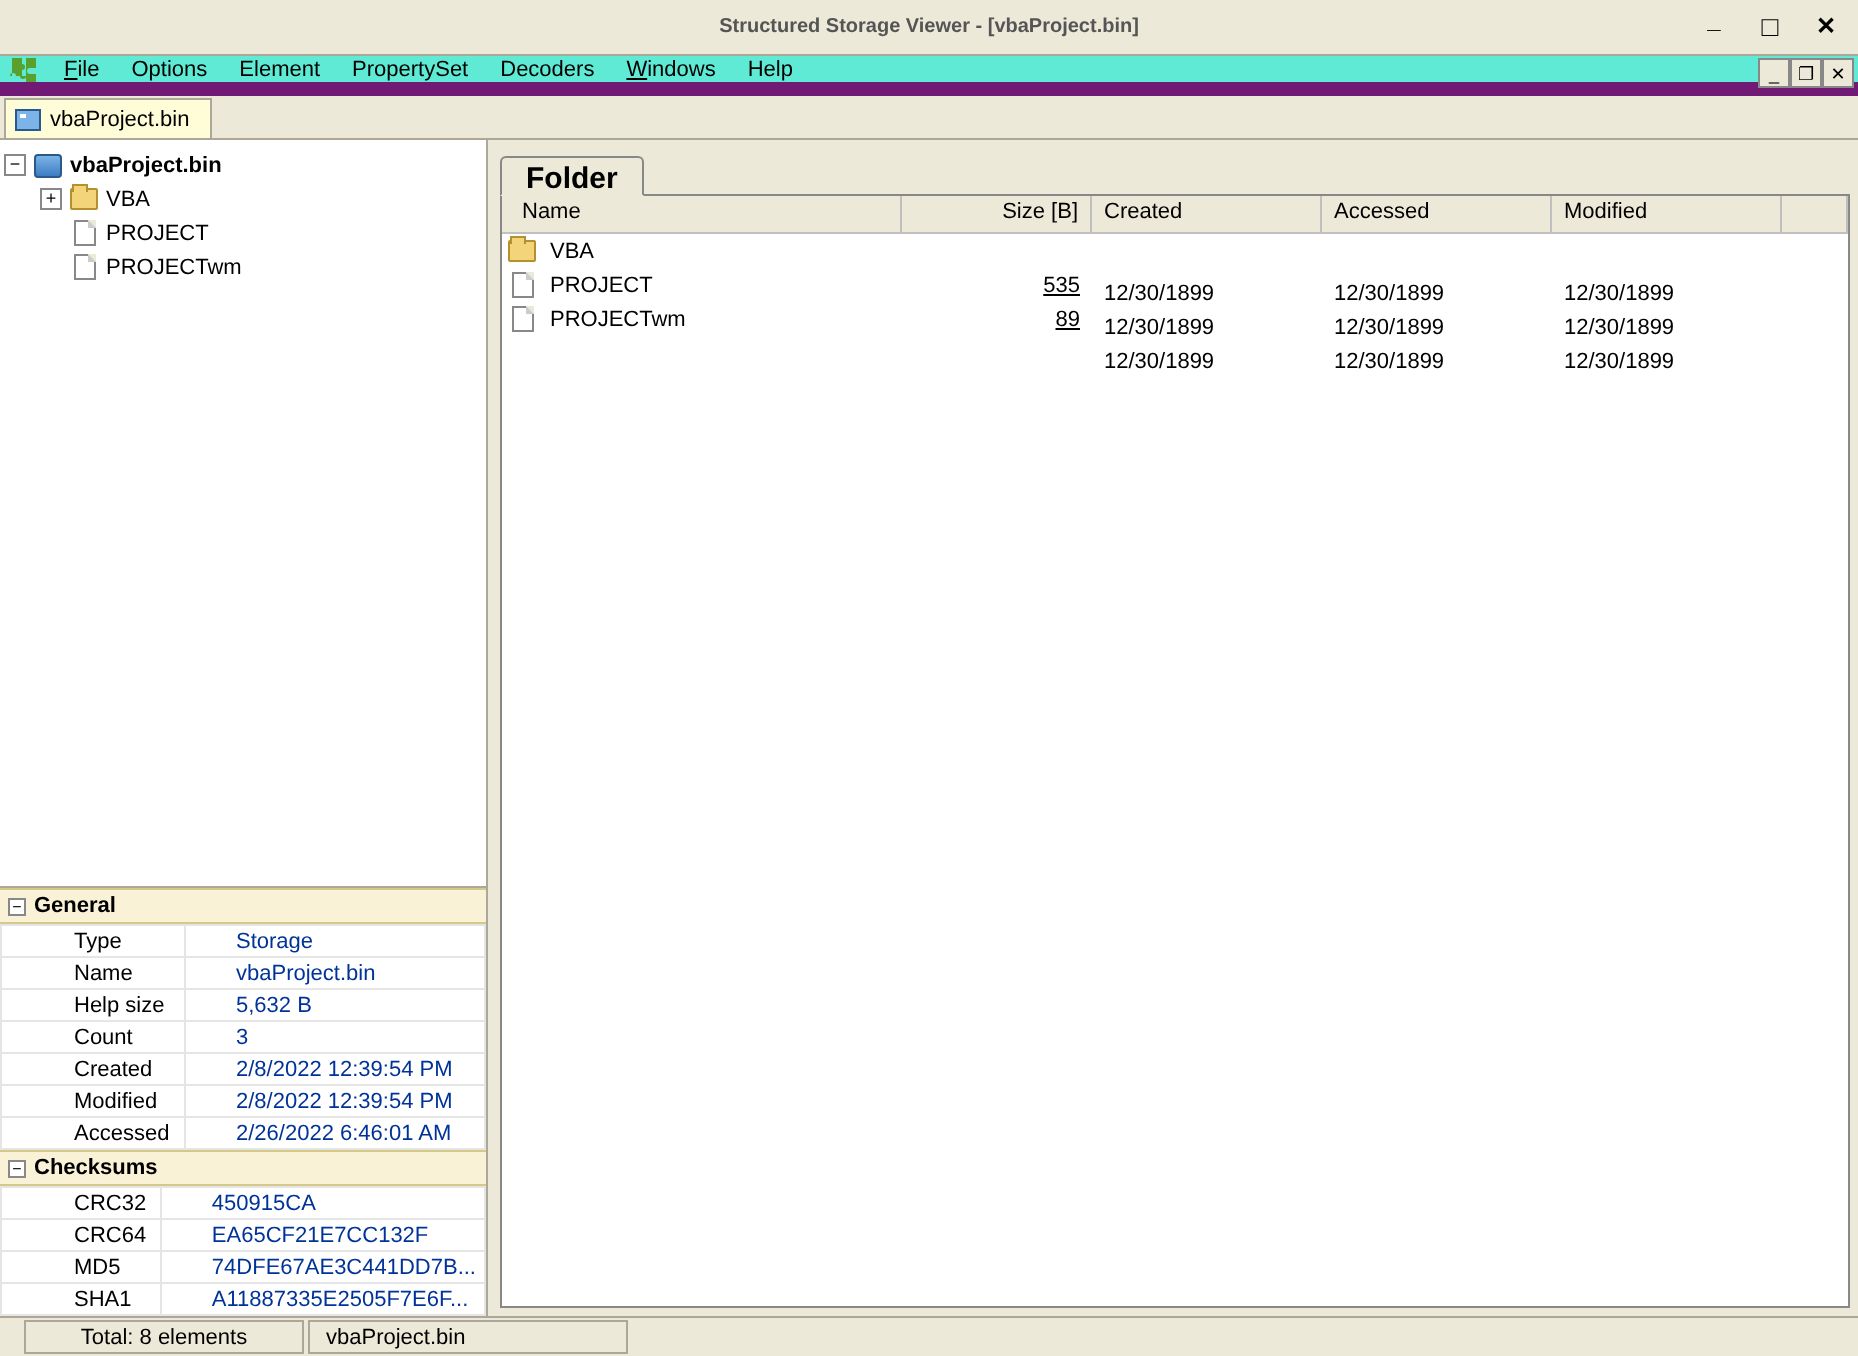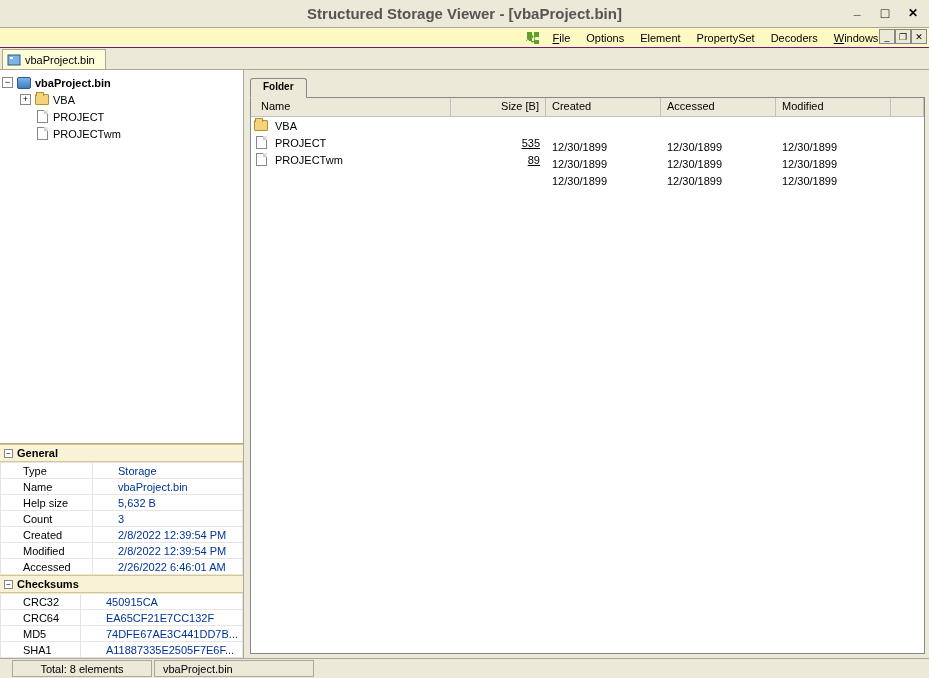--- a/index.html
+++ b/index.html
@@ -1,25 +1,25 @@
 <!DOCTYPE html>
 <html><head>
 <meta charset="utf-8">
 <style>
 * { box-sizing: border-box; margin: 0; padding: 0; }
 body { font-family: Tahoma, Arial, sans-serif; font-size: 11px; background: #ece9d8; color: #000; overflow: hidden; width: 929px; height: 678px; display: flex; flex-direction: column; }
 .titlebar { height: 28px; background: #ece9d8; display: flex; align-items: center; justify-content: center; position: relative; border-bottom: 1px solid #aca899; }
-.titlebar .title { font-weight: bold; font-size: 15px; color: #555; }
+.titlebar .title { font-weight: bold; font-size: 10px; color: #555; }
 .titlebar .controls { position: absolute; right: 6px; top: 4px; display: flex; gap: 8px; }
 .titlebar .controls span { width: 20px; height: 18px; display: inline-flex; align-items: center; justify-content: center; font-size: 12px; font-weight: bold; cursor: default; }
 .titlebar .controls span.close::before { content: "✕"; }
 .titlebar .controls span.max::before { content: "□"; font-size: 14px; }
 .titlebar .controls span.min::before { content: "_"; position: relative; top: -3px; }
 
-.menubar { height: 20px; background: #fef9c3; display: flex; align-items: center; padding: 0 4px; font-size: 11px; border-bottom: 1px solid #701a75; position: relative; justify-content: flex-end; }
+.menubar { height: 20px; background: #5eead4; display: flex; align-items: center; padding: 0 4px; font-size: 11px; border-bottom: 7px solid #701a75; position: relative; }
 .menubar .puzzle { width: 16px; height: 16px; margin-right: 4px; display: inline-block; }
 .menubar .item { padding: 2px 8px; cursor: default; }
 .menubar .item u { text-decoration: underline; }
 .menubar .mdi-controls { position: absolute; right: 2px; top: 1px; display: flex; }
 .menubar .mdi-controls span { width: 16px; height: 15px; border: 1px solid #888; background: #ece9d8; display: inline-flex; align-items: center; justify-content: center; font-size: 9px; margin-left: 0px; }
 
 .tabstrip { height: 22px; background: #ece9d8; display: flex; align-items: flex-end; padding-left: 2px; border-bottom: 1px solid #aca899; }
 .tabstrip .tab { background: #fffcd8; border: 1px solid #aca899; border-bottom: none; padding: 2px 10px 2px 4px; font-size: 11px; display: flex; align-items: center; gap: 4px; height: 20px; }
 .doc-icon { width: 14px; height: 14px; display: inline-block; }
 
@@ -35,26 +35,26 @@
 .folder-closed::before { content: ""; position: absolute; top: -3px; left: 0; width: 6px; height: 3px; background: #f4d47a; border: 1px solid #b5912d; border-bottom: none; }
 .file-ic { width: 11px; height: 13px; background: #fff; border: 1px solid #888; position: relative; }
 .file-ic::before { content: ""; position: absolute; right: -1px; top: -1px; border-top: 4px solid #ece9d8; border-left: 4px solid #ccc; }
 .root-ic { width: 14px; height: 12px; background: linear-gradient(#7cb3e8,#3d7dc1); border: 1px solid #2a5a8c; border-radius: 2px; }
 
 .prop-panel { border-top: 1px solid #aca899; font-size: 11px; }
 .prop-panel .sect-head { background: #faf2d6; border-top: 1px solid #d4c988; border-bottom: 1px solid #d4c988; padding: 2px 4px; font-weight: bold; display: flex; align-items: center; gap: 4px; }
 .prop-panel .sect-head .collapse { width: 9px; height: 9px; border: 1px solid #888; font-size: 8px; line-height: 7px; text-align: center; background: #fff; font-weight: normal; }
 .prop-panel table { width: 100%; border-collapse: collapse; }
 .prop-panel td { border: 1px solid #e5e5e5; padding: 1px 4px; height: 16px; }
-.prop-panel td.k { padding-left: 22px; width: 92px; }
+.prop-panel td.k { padding-left: 36px; width: 92px; }
 .prop-panel td.v { color: #003399; padding-left: 25px; }
 
 .right { flex: 1; background: #ece9d8; display: flex; flex-direction: column; padding: 8px 4px 4px 6px; }
 .foldertab-row { display: flex; height: 20px; }
-.foldertab { background: #ece9d8; border: 1px solid #888; border-bottom: 1px solid #ece9d8; padding: 2px 12px; font-weight: bold; font-size: 10px; border-radius: 3px 3px 0 0; position: relative; z-index: 2; }
+.foldertab { background: #ece9d8; border: 1px solid #888; border-bottom: 1px solid #ece9d8; padding: 2px 12px; font-weight: bold; font-size: 15px; border-radius: 3px 3px 0 0; position: relative; z-index: 2; }
 .listview { flex: 1; background: #fff; border: 1px solid #888; margin-top: -1px; overflow: auto; }
 .listview .header { display: flex; background: #ece9d8; border-bottom: 1px solid #c0c0c0; font-size: 11px; }
 .listview .header .col { border-right: 1px solid #c0c0c0; padding: 2px 6px; height: 18px; }
 .listview .row { display: flex; align-items: center; height: 17px; font-size: 11px; }
 .listview .row .cell { padding: 0 6px; overflow: hidden; white-space: nowrap; }
 .listview .row .ic { width: 18px; display: inline-flex; align-items: center; justify-content: center; padding-left: 2px; }
 .col-name { width: 200px; padding-left: 10px !important; }
 .col-size { width: 95px; text-align: right; }
 .col-date { width: 115px; }
 .col-date2 { width: 115px; }

